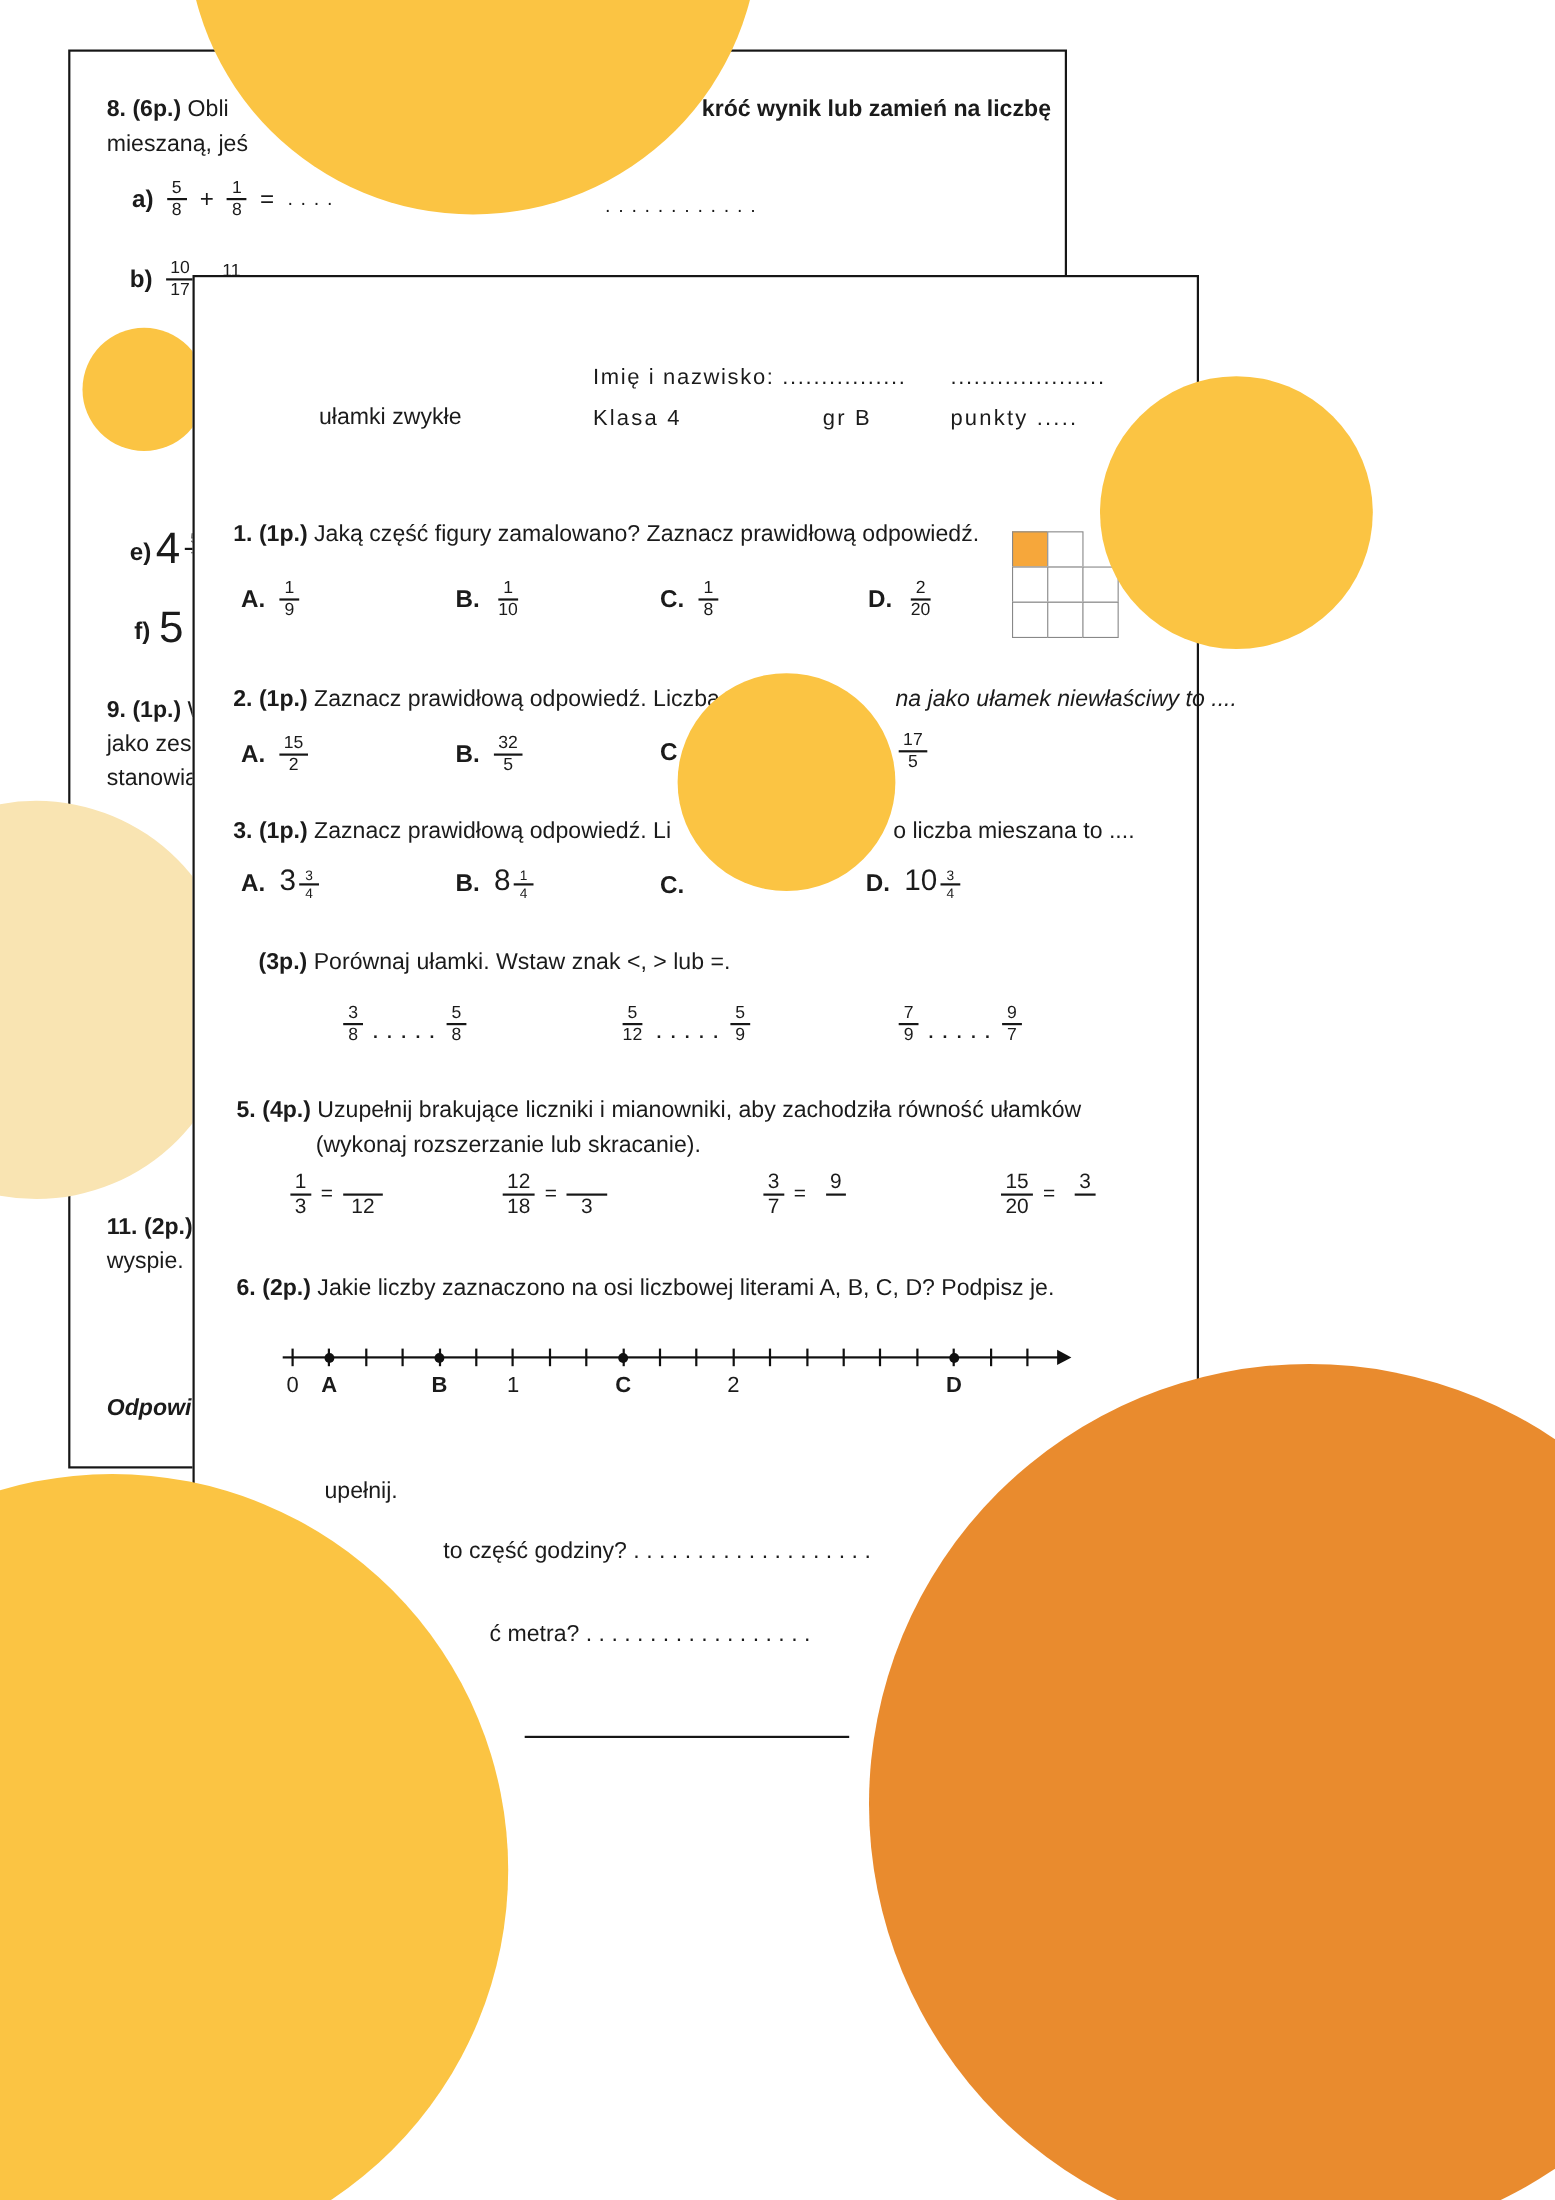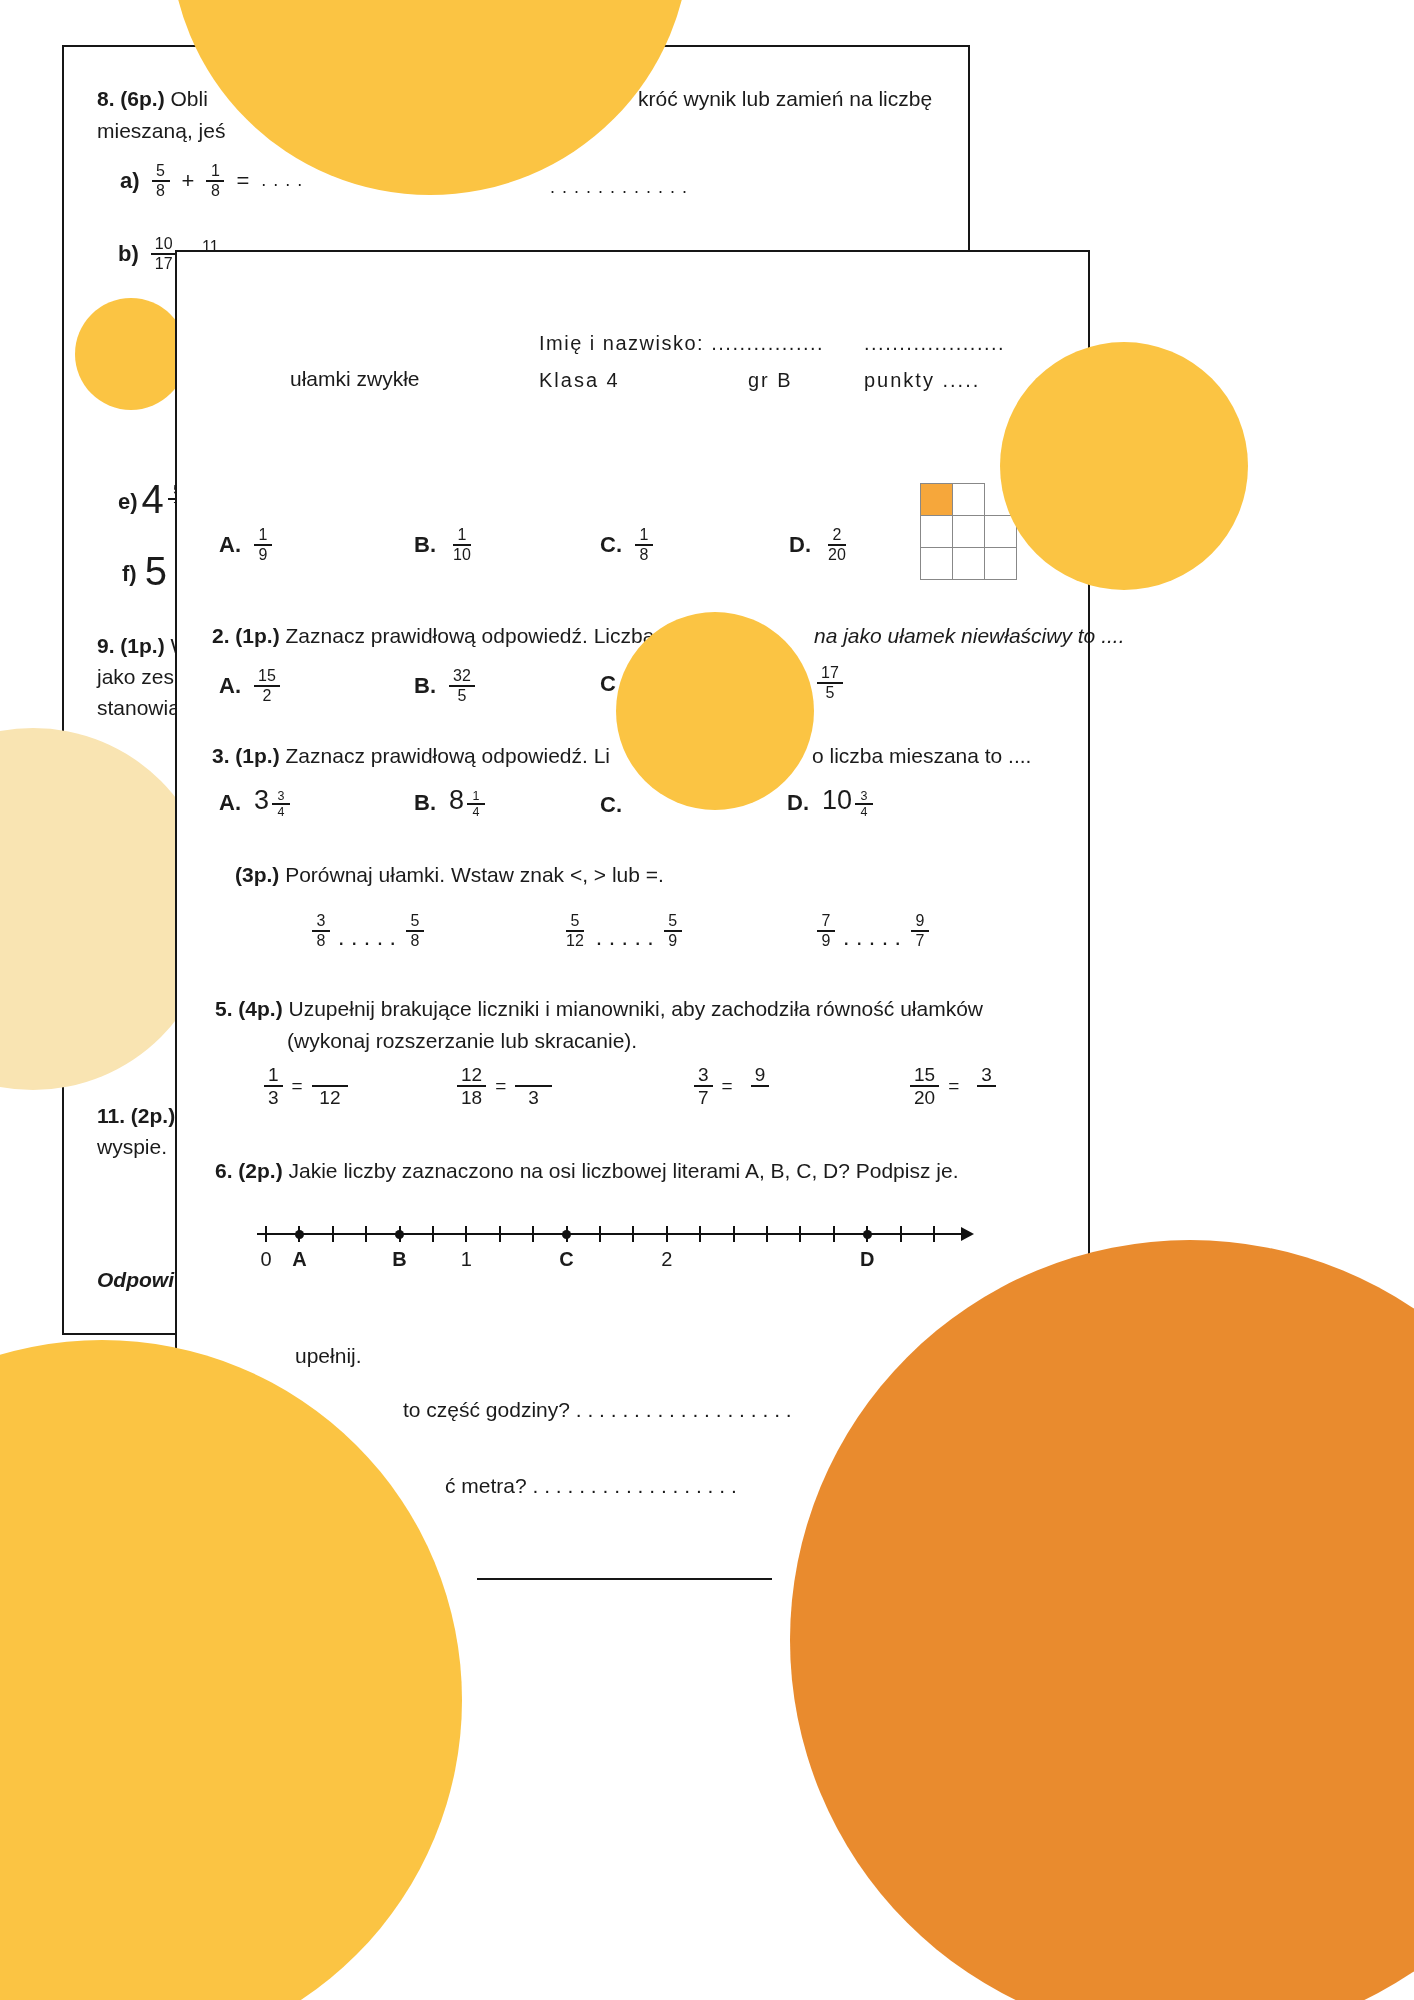--- a/index.html
+++ b/index.html
@@ -47,21 +47,21 @@
   .answer-line { border-bottom:2px solid #161616; }
 </style>
 </head>
 <body>
 
 <div class="sheet" style="left:62px; top:45px; width:908px; height:1290px;">
 
   <div class="abs qtext" style="left:33px; top:40px;text-align:center;">
     <span class="b">8. (6p.)</span><span> Obli</span>
   </div>
-  <div class="abs qtext" style="left:574px; top:40px;">króć wynik lub zamień na liczbę</div>
+  <div class="abs qtext" style="left:574px; top:40px;font-weight:bold;">króć wynik lub zamień na liczbę</div>
   <div class="abs qtext" style="left:33px; top:72px;">mieszaną, jeś</div>
 
   <div class="abs row" style="left:56px; top:115px;">
     <span class="b">a)</span>
     <span class="frac">
         <span class="num">5</span>
         <span class="den">8</span>
       </span>
     <span>+</span>
     <span class="frac">
@@ -115,20 +115,23 @@
 
 <div class="sheet" style="left:175px; top:250px; width:915px; height:1760px;">
 
   <div class="abs" style="left:113px; top:115px; font-size:21px;">ułamki zwykłe</div>
   <div class="abs hdr" style="left:362px; top:80px;">Imię i nazwisko: ................</div>
   <div class="abs hdr" style="left:687px; top:80px;">....................</div>
   <div class="abs hdr" style="left:362px; top:117px; letter-spacing:2px;">Klasa 4</div>
   <div class="abs hdr" style="left:571px; top:117px; letter-spacing:2px;">gr B</div>
   <div class="abs hdr" style="left:687px; top:117px; letter-spacing:2px;">punkty .....</div>
 
+  <div class="abs qtext" style="left:35px; top:222px;">
+    <span class="b">1. (1p.)</span><span> Jaką część figury zamalowano? Zaznacz prawidłową odpowiedź.</span>
+  </div>
   <div class="abs opt" style="left:42px; top:274px;">
     <span class="b">A.</span>
     <span class="frac">
         <span class="num">1</span>
         <span class="den">9</span>
       </span>
   </div>
   <div class="abs opt" style="left:237px; top:274px;">
     <span class="b">B.</span>
     <span class="frac">

